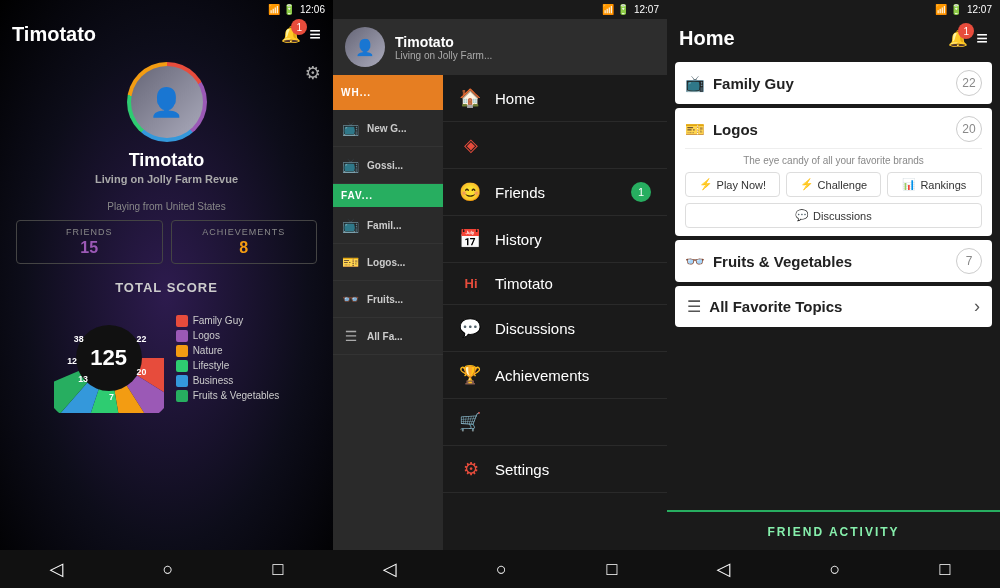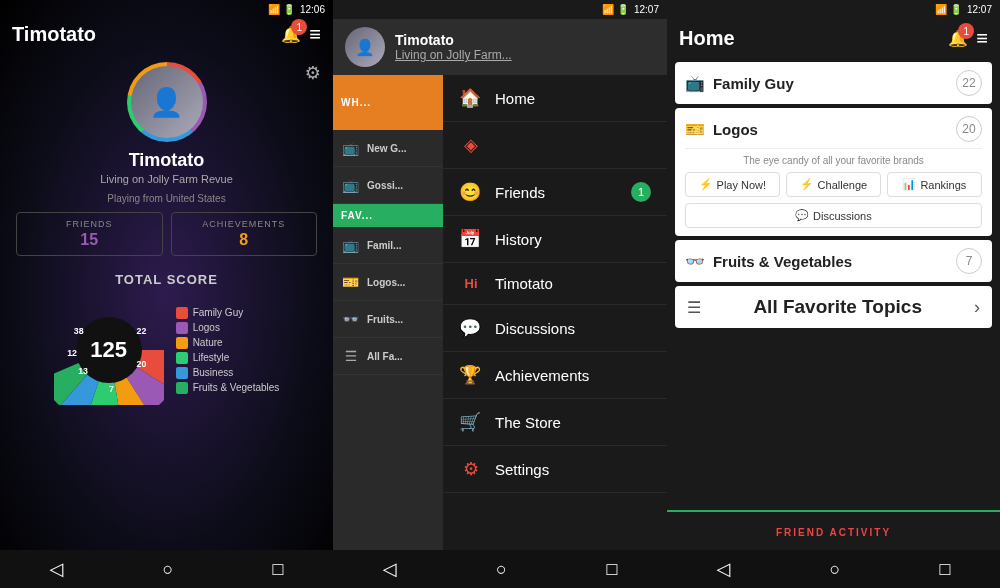--- a/index.html
+++ b/index.html
@@ -119,25 +119,26 @@
     .username {
       color: #fff;
       font-size: 18px;
       font-weight: bold;
       margin-top: 8px;
     }
     .subtitle {
       color: #aaa;
       font-size: 11px;
       margin-top: 2px;
+      font-weight: bold;
     }
     .location {
       color: #888;
       font-size: 10px;
-      margin-top: 8px;
+      margin-top: 16px;
     }
     .stats-row {
       display: flex;
       width: 100%;
       padding: 8px 16px;
       gap: 8px;
       position: relative;
       z-index: 2;
     }
     .stat-box {
@@ -269,22 +270,21 @@
       display: flex;
       flex-direction: column;
     }
     .panel2-username {
       color: #fff;
       font-size: 14px;
       font-weight: bold;
     }
     .panel2-subtitle {
       color: #aaa;
-      font-size: 12px;
-      text-decoration: underline;
+      font-size: 10px;
     }
     .panel2-avatar {
       width: 40px;
       height: 40px;
       border-radius: 50%;
       background: linear-gradient(135deg, #667 0%, #889 50%, #aab 100%);
       display: flex;
       align-items: center;
       justify-content: center;
       color: #fff;
@@ -321,21 +321,21 @@
       color: #ccc;
       font-size: 10px;
       font-weight: bold;
       overflow: hidden;
       text-overflow: ellipsis;
       white-space: nowrap;
       max-width: 65px;
     }
     .left-section-header {
       background: #e67e22;
-      padding: 22px 8px;
+      padding: 12px 8px;
       color: #fff;
       font-size: 10px;
       font-weight: bold;
       letter-spacing: 1px;
     }
     .left-fav-header {
       background: #27ae60;
       padding: 6px 8px;
       color: #fff;
       font-size: 10px;
@@ -505,39 +505,38 @@
       padding: 10px 12px;
       display: flex;
       align-items: center;
       gap: 8px;
     }
     .all-topics-icon {
       font-size: 16px;
       color: #555;
     }
     .all-topics-label {
-      font-size: 19px;
+      font-size: 15px;
       font-weight: bold;
       color: #222;
       flex: 1;
-      text-align: center;
     }
     .all-topics-arrow {
       font-size: 18px;
       color: #555;
     }
     .friend-activity-bar {
       background: #1a1a1a;
       padding: 10px 12px;
       border-top: 2px solid #27ae60;
       text-align: center;
     }
     .friend-activity-label {
-      color: #ef4444;
-      font-size: 10px;
+      color: #86efac;
+      font-size: 12px;
       font-weight: bold;
       letter-spacing: 2px;
     }
     .panel3-bottom-nav {
       display: flex;
       justify-content: space-around;
       align-items: center;
       padding: 8px 0;
       background: #111;
     }
@@ -723,21 +722,20 @@
         <div class="menu-item">
           <span class="menu-item-icon">💬</span>
           <span class="menu-item-label">Discussions</span>
         </div>
         <div class="menu-item">
           <span class="menu-item-icon">🏆</span>
           <span class="menu-item-label">Achievements</span>
         </div>
         <div class="menu-item">
           <span class="menu-item-icon">🛒</span>
-          <span class="menu-item-label">The Store</span>
         </div>
         <div class="menu-item">
           <span class="menu-item-icon">⚙</span>
           <span class="menu-item-label">Settings</span>
         </div>
       </div>
     </div>
 
     <div class="bottom-nav">
       <span class="nav-icon">◁</span>

